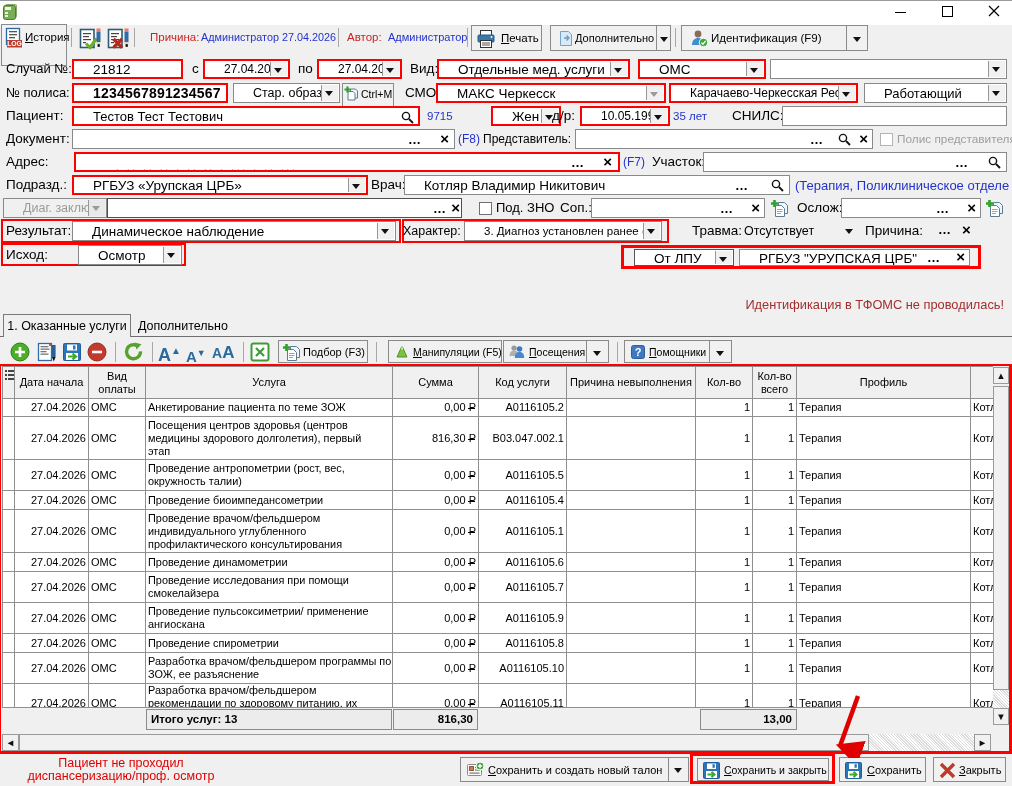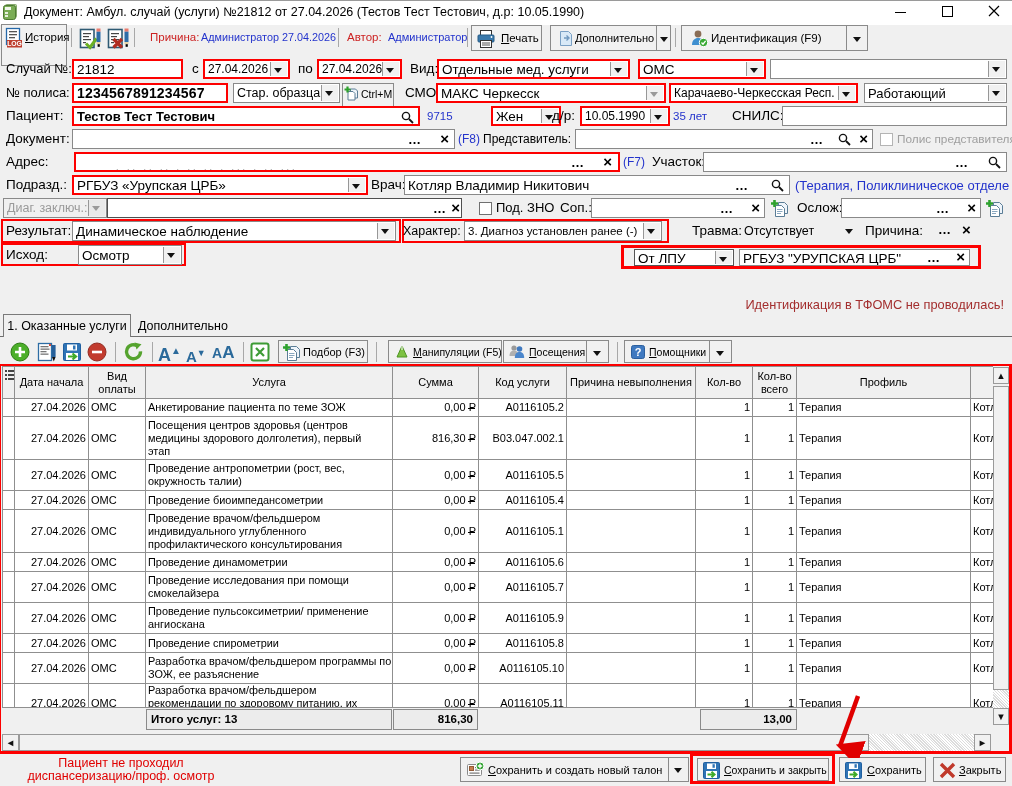--- a/index.html
+++ b/index.html
@@ -1,18 +1,18 @@
 <!DOCTYPE html>
 <html><head><meta charset="utf-8">
 <style>
 html,body{margin:0;padding:0}
 #app{position:relative;width:1012px;height:786px;background:#f0f0f0;font-family:"Liberation Sans",sans-serif;font-size:13px;color:#000;overflow:hidden}
 .ab{position:absolute}
 .lbl{position:absolute;height:20px;line-height:20px;white-space:nowrap;font-size:13.5px}
-.fld{position:absolute;height:20px;background:#fff;border:1px solid #898989;box-sizing:border-box;font-size:13.5px;line-height:17px;padding:1px 3px 0 3px;white-space:nowrap;overflow:hidden}
+.fld{position:absolute;height:20px;background:#fff;border:1px solid #898989;box-sizing:border-box;font-size:13.5px;line-height:17px;padding:1px 3px 0 19px;white-space:nowrap;overflow:hidden}
 .fldr{border:2px solid #fd0000;line-height:15px}
 .ca{position:absolute;right:1px;top:1px;bottom:1px;width:16px;background:#f1f1f1;border-left:1px solid #979797}
 .ca i{position:absolute;left:3px;top:6px;width:0;height:0;border:4px solid transparent;border-top:5px solid #111}
 .ca.dis i{border-top-color:#9a9a9a}
 .btn{position:absolute;background:#f1f1f1;border:1px solid #8a8a8a;box-sizing:border-box;font-size:13px;white-space:nowrap}
 .sep{position:absolute;width:1px;background:#a8a8a8}
 .blue{color:#2333cc}
 .redt{color:#cc2222}
 table.grid{border-collapse:collapse;table-layout:fixed;font-size:11px}
 table.grid td,table.grid th{border:1px solid #8f8f8f;padding:0 2px;overflow:hidden;font-weight:normal}
@@ -44,21 +44,20 @@
 <div class="ab" style="left:0;top:0;width:1012px;height:25px;background:#fff;border-top:1px solid #9a9a9a"></div>
 <div class="ab" id="titleicon" style="left:2px;top:3px">
       <svg width="17" height="17">
         <rect x="3.5" y="1.5" width="11" height="13" rx="1" fill="#b6d89e" stroke="#86a86e"></rect>
         <rect x="1.5" y="2.5" width="12" height="14" rx="2" fill="#7aac55" stroke="#4e7a33"></rect>
         <rect x="3" y="4" width="6" height="3" fill="#f2f7ee"></rect>
         <rect x="3" y="9" width="3" height="2" fill="#e8f0e0"></rect>
         <rect x="3" y="12" width="3" height="2" fill="#e8f0e0"></rect>
       </svg>
     </div>
-<div class="ab" style="left:24px;top:5px;font-size:12.5px">Документ: Амбул. случай (услуги) №21812 от 27.04.2026 (Тестов Тест Тестович, д.р: 10.05.1990)</div>
 <div class="ab" style="left:895px;top:12px;width:11px;height:1px;background:#000"></div>
 <div class="ab" style="left:942px;top:6px;width:9px;height:9px;border:1px solid #000"></div>
 <div class="ab" id="xglyph" style="left:987px;top:4px">
       <svg width="14" height="14">
         <path d="M2 2 L12 12 M12 2 L2 12" stroke="#000" stroke-width="1.2"></path>
       </svg>
     </div>
 
 <div id="toolbar1">
 <div class="ab" style="left:0;top:25px;width:1012px;height:33px;background:#f0f0f0"></div>
@@ -198,21 +197,21 @@
           <i></i>
         </span></div>
 <div class="fld fldr" style="left:669px;top:83px;width:189px;font-size:12px">Карачаево-Черкесская Респ.<span class="ca">
           <i></i>
         </span></div>
 <div class="fld" style="left:864px;top:83px;width:143px;font-size:13px">Работающий<span class="ca">
           <i></i>
         </span></div>
 
 <div class="lbl" style="left:6px;top:106px">Пациент:</div>
-<div class="fld fldr" style="left:72px;top:106px;width:348px;font-weight:bold;font-size:13px">Тестов Тест Тестович<span class="mag" style="right:4px">
+<div class="fld fldr" style="left:72px;top:106px;width:348px;font-weight:normal;font-size:13px">Тестов Тест Тестович<span class="mag" style="right:4px">
           <svg width="13" height="13">
             <circle cx="5" cy="5" r="3.6" fill="none" stroke="#111" stroke-width="1.4"></circle>
             <path d="M8 8 L12 12" stroke="#111" stroke-width="1.8"></path>
           </svg>
         </span></div>
 <div class="ab blue" style="left:427px;top:110px;font-size:11.5px">9715</div>
 <div class="fld fldr" style="left:491px;top:106px;width:70px">Жен<span class="ca">
           <i></i>
         </span></div>
 <div class="lbl" style="left:552px;top:106px">д/р:</div>

